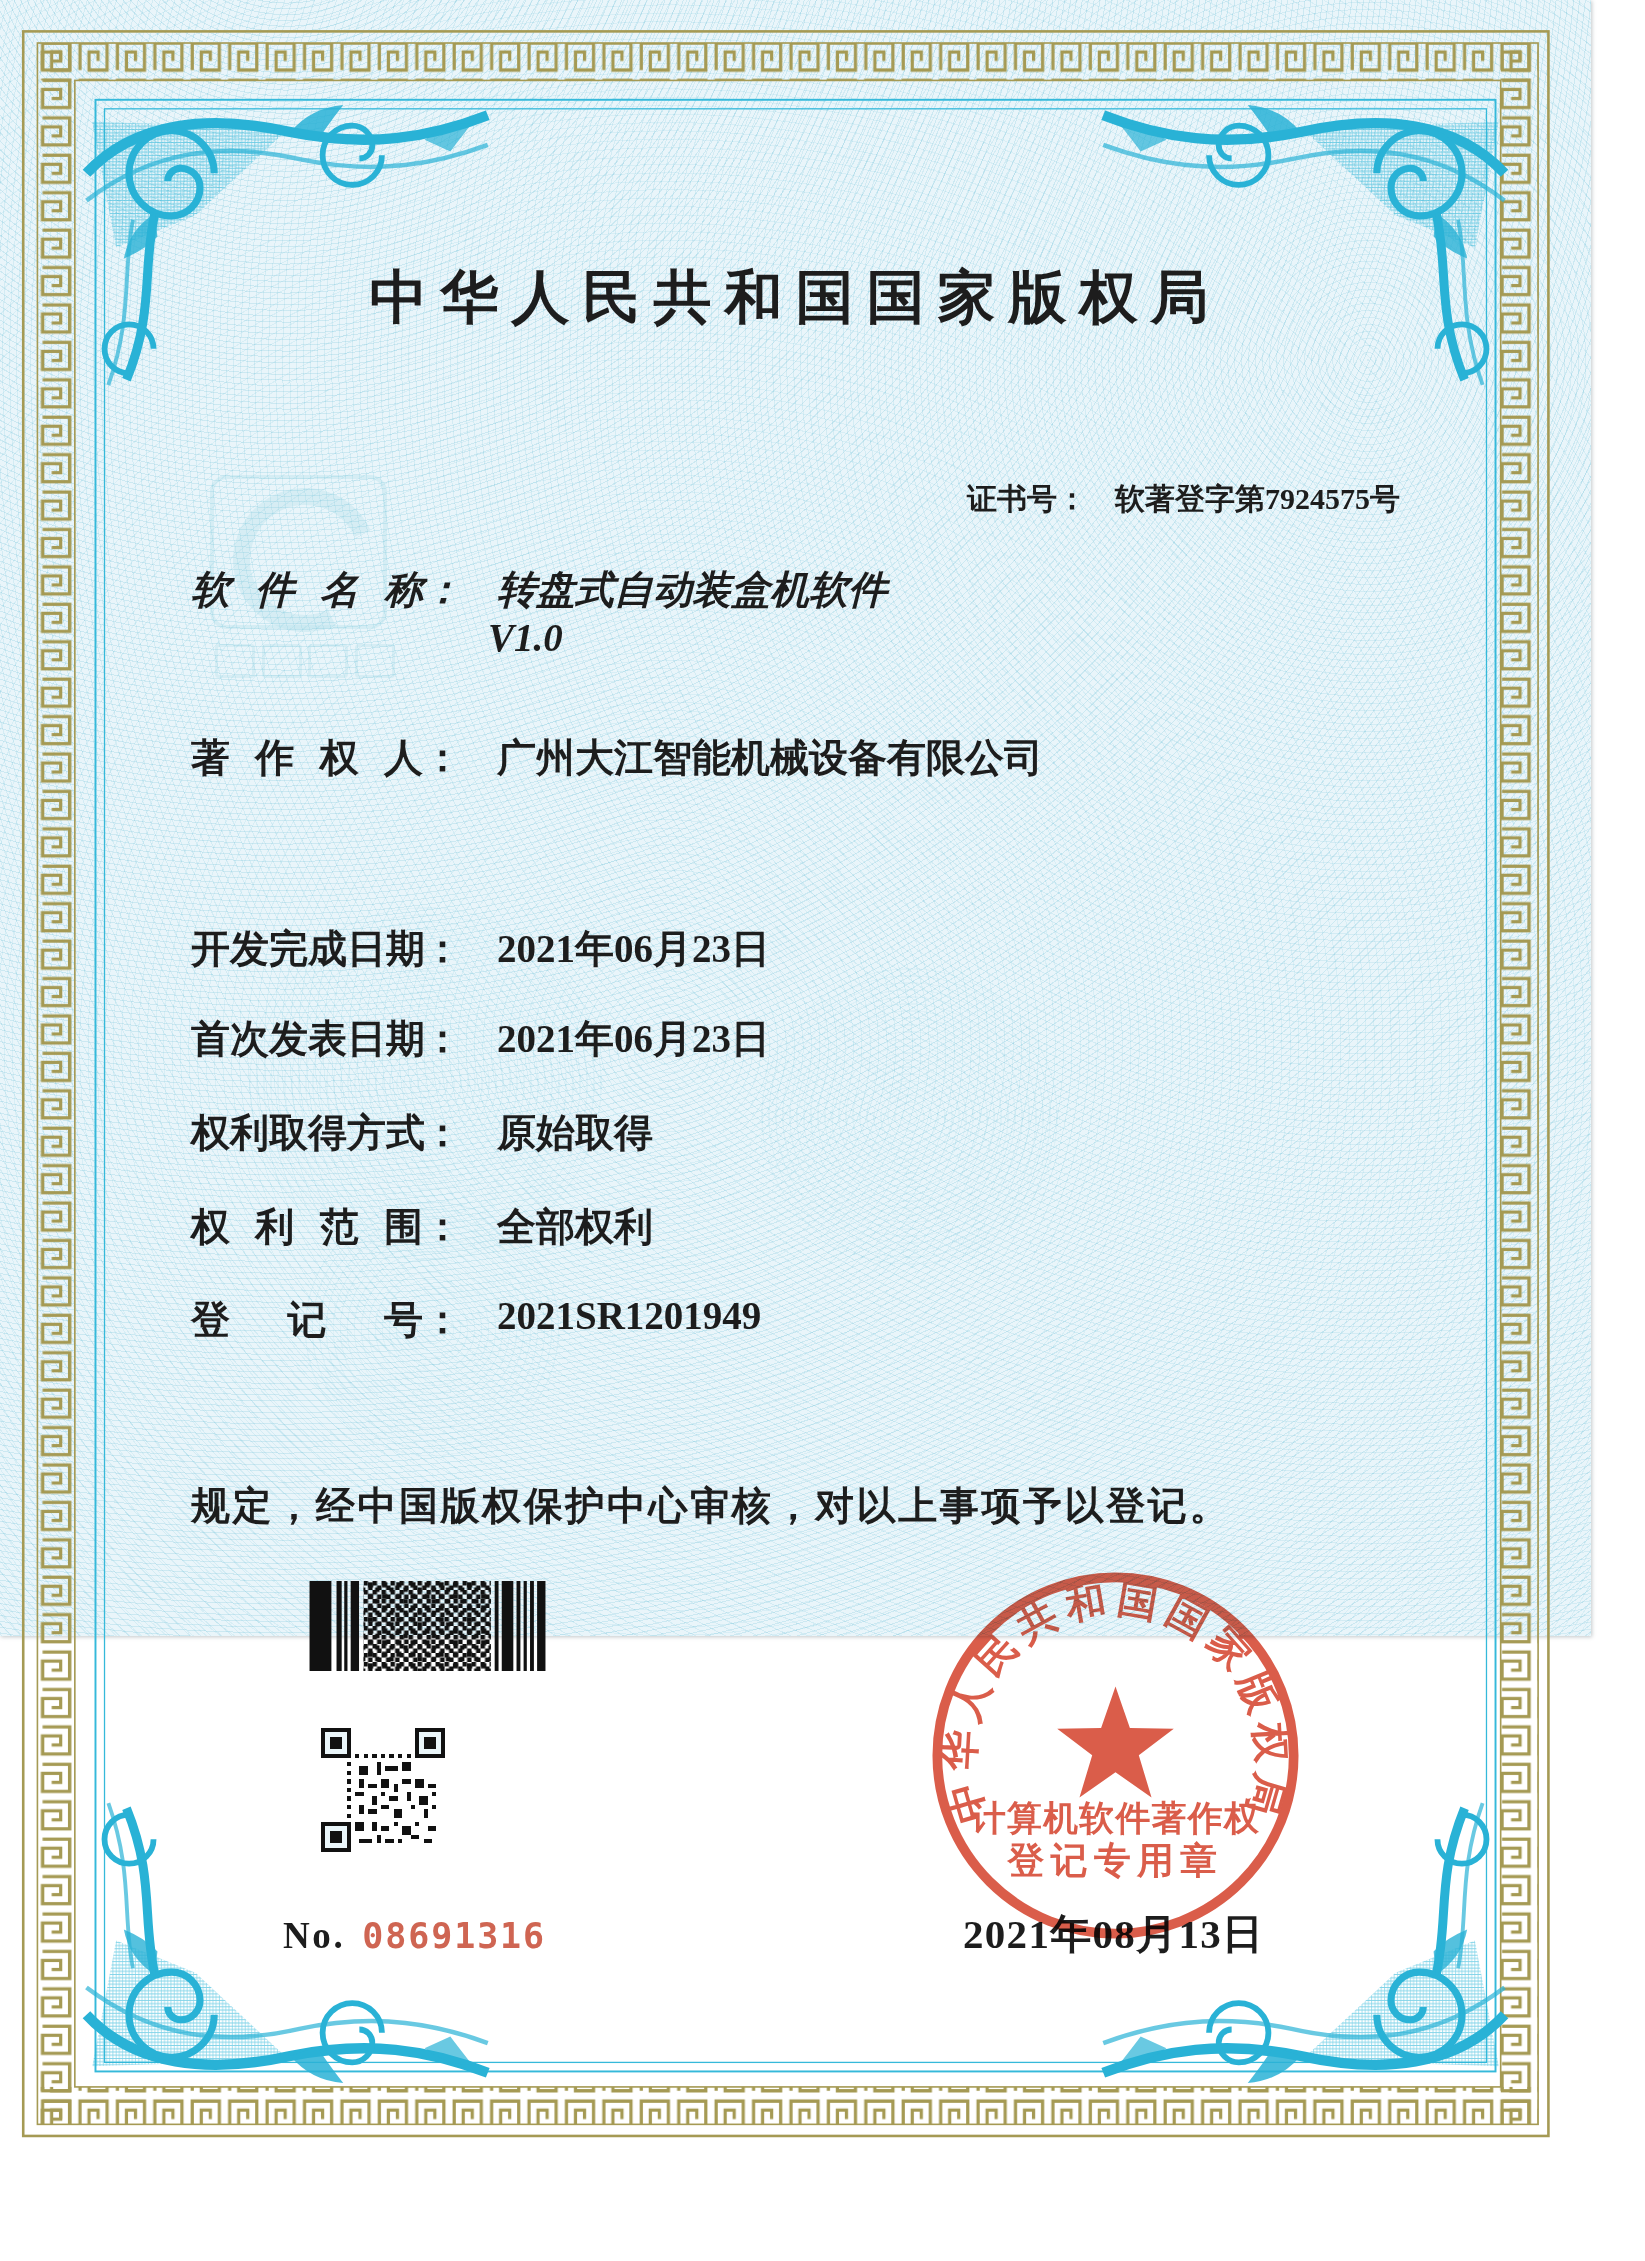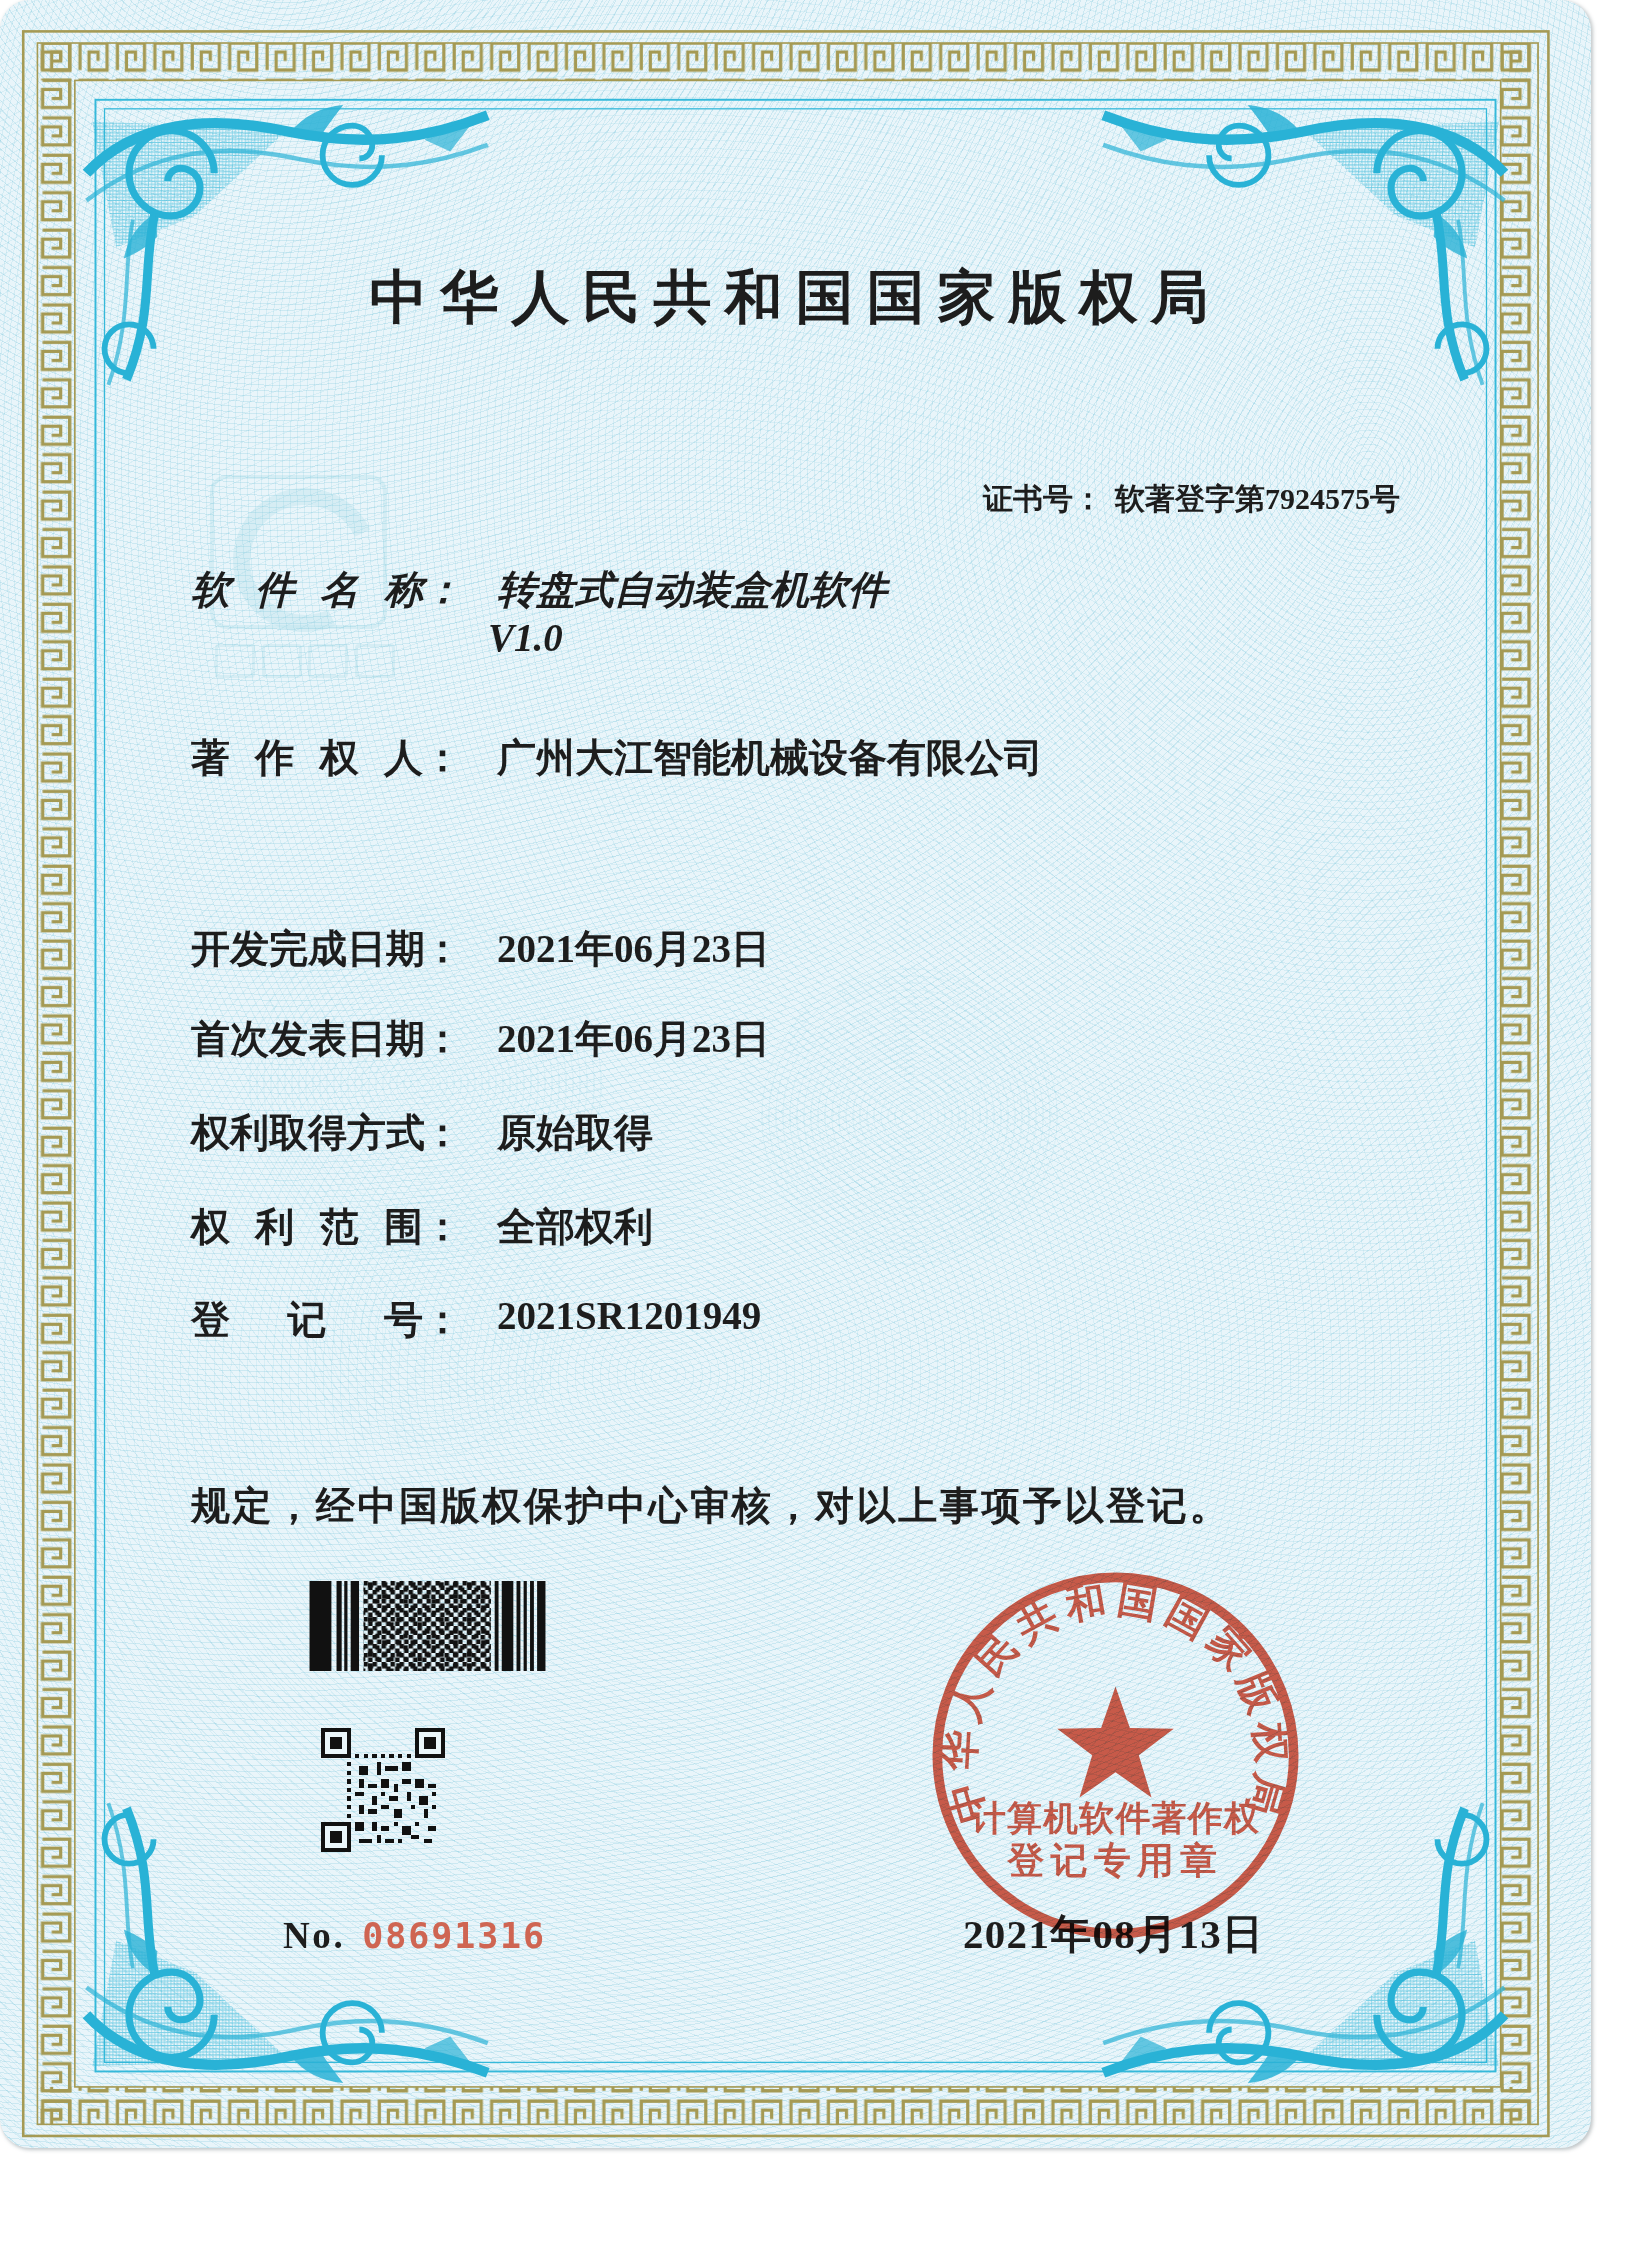--- a/index.html
+++ b/index.html
@@ -3,47 +3,46 @@
 <meta charset="utf-8">
 <style>
   html,body{margin:0;padding:0;}
   body{
     width:1646px;height:2261px;position:relative;background:#ffffff;
     font-family:"Liberation Serif","DejaVu Serif",serif;color:#1d1d1d;
     overflow:hidden;
   }
   
   #paper{
-    position:absolute;left:0;top:0;width:1591px;height:2148px;
+    position:absolute;left:0;top:0;width:1591px;height:1636px;
     background-color:#e9f5fa;
     background-image:
       repeating-radial-gradient(circle at 18% -8%, rgba(86,182,208,.20) 0 1px, rgba(0,0,0,0) 1px 5.8px),
       repeating-radial-gradient(circle at 86% 22%, rgba(86,182,208,.15) 0 1px, rgba(0,0,0,0) 1px 7px),
       repeating-radial-gradient(circle at 42% 64%, rgba(96,190,214,.13) 0 1px, rgba(0,0,0,0) 1px 8.4px);
     box-shadow:1.3px 1.3px 3.9px rgba(120,130,135,.45);
-    border-radius:30px;
   }
   .medallion{position:absolute;border-radius:50%;opacity:.30;pointer-events:none;
     background:repeating-radial-gradient(circle, rgba(110,195,218,.30) 0 1.3px, rgba(0,0,0,0) 1.3px 7px);}
   #med1{left:245px;top:903px;width:361px;height:361px;}
   #med2{left:761px;top:968px;width:297px;height:297px;}
   #med3{left:303px;top:1200px;width:258px;height:258px;}
   svg.layer{position:absolute;left:0;top:0;}
   
   #emboss{position:absolute;left:210px;top:475px;width:185px;height:213px;opacity:.38;pointer-events:none;}
   #emboss .frame{position:absolute;left:0;top:0;width:169px;height:146px;border:4.5px solid rgba(134,205,221,.55);border-radius:17px;}
   #emboss .cmark{position:absolute;left:23px;top:13px;width:110px;height:110px;border:17px solid rgba(134,205,221,.5);border-radius:50%;border-right-color:transparent;transform:rotate(20deg);}
   #emboss .chips{position:absolute;left:5.2px;top:169px;display:flex;gap:6.5px;}
   #emboss .chips i{display:block;width:34px;height:28px;border:3.9px solid rgba(134,205,221,.5);border-radius:3.9px;}
   
   .abs{position:absolute;line-height:1;}
   .center-line{position:absolute;left:0;width:1591px;text-align:center;}
   #issuer{top:259px;font-size:58px;font-weight:bold;letter-spacing:13px;}
   #cert-title{top:370px;font-size:73px;font-weight:bold;letter-spacing:11.6px;}
-  #certno{top:484px;right:191px;font-size:30px;font-weight:bold;display:flex;gap:12px;}
+  #certno{top:484px;right:191px;font-size:30px;font-weight:bold;display:flex;gap:28px;}
   .frow{position:absolute;left:191px;font-size:39px;font-weight:bold;white-space:nowrap;}
   .flabel{display:inline-block;width:232px;text-align:justify;text-align-last:justify;vertical-align:top;}
   .fcolon{display:inline-block;vertical-align:top;}
   .fvalue{position:absolute;left:297px;top:0;white-space:nowrap;margin-left:9px;}
   .fvalue2{position:absolute;left:297px;top:52px;white-space:nowrap;text-align:center;}
   #row-0{top:563px;font-style:italic;} #row-1{top:731px;} #row-2{top:922px;} #row-3{top:1012px;}
   #row-4{top:1106px;} #row-5{top:1200px;} #row-6{top:1293px;}
   .stmt{position:absolute;font-size:39px;font-weight:bold;letter-spacing:2.6px;white-space:nowrap;}
   #stmt1{left:265px;top:1386px;}
   #stmt2{left:191px;top:1479px;}

